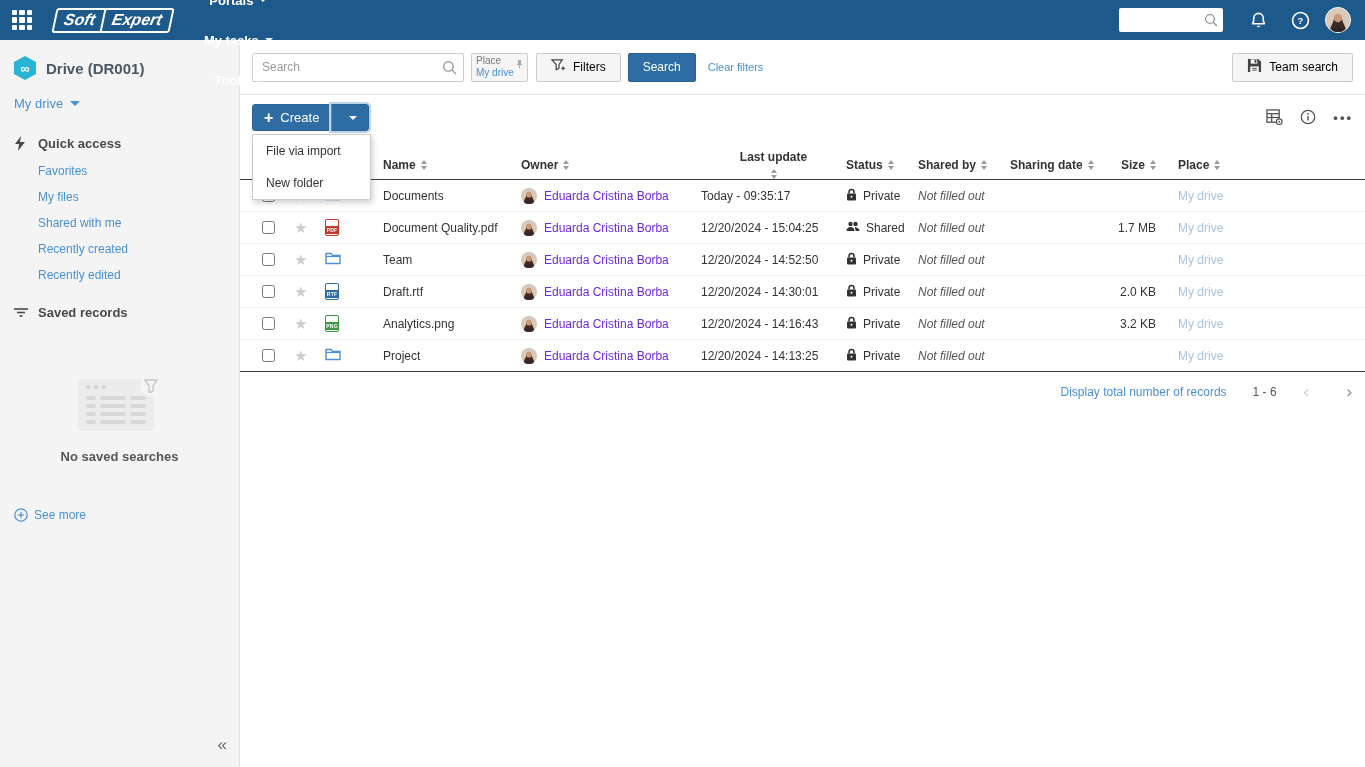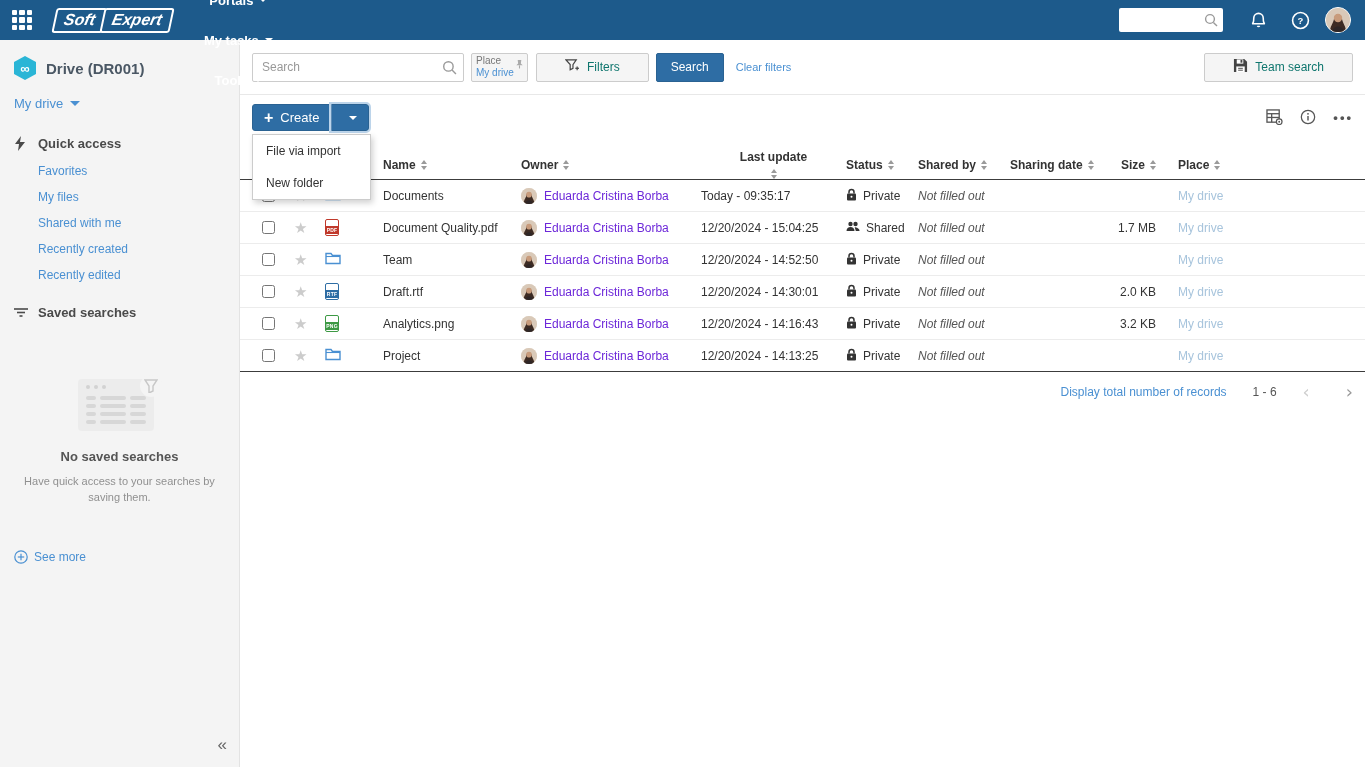--- a/index.html
+++ b/index.html
@@ -49,21 +49,21 @@
   .main { position:fixed; top:40px; left:240px; width:1125px; height:727px; background:#fff; }
   .toolbar { height:55px; display:flex; align-items:center; padding:0 12px; border-bottom:1px solid #e8e8e8; }
   .search-wrap { position:relative; }
   .search-wrap input { width:212px; height:29px; border:1px solid #ccc; border-radius:2px; padding:0 28px 0 9px; font-size:12px; color:#333; outline:none; }
   .search-wrap input::placeholder { color:#999; }
   .search-wrap .mag { position:absolute; right:7px; top:7px; }
   .place-btn { margin-left:7px; width:57px; height:29px; background:#f5f5f5; border:1px solid #ccc; border-radius:2px; padding:1px 4px; cursor:pointer; position:relative; text-align:left; }
   .place-btn .p1 { font-size:10px; color:#777; line-height:12px; }
   .place-btn .p2 { font-size:10px; color:#4a90d2; line-height:12px; }
   .place-btn .pin { position:absolute; right:3px; top:3px; }
-  .btn { height:29px; border:1px solid #ccc; background:#f5f5f5; border-radius:2px; font-size:12px; color:#0f766e; display:flex; align-items:center; gap:7px; padding:0 28px; cursor:pointer; font-family:inherit; }
+  .btn { height:29px; border:1px solid #ccc; background:#f5f5f5; border-radius:2px; font-size:12px; color:#000000; display:flex; align-items:center; gap:7px; padding:0 14px; cursor:pointer; font-family:inherit; }
   .filters-btn { margin-left:8px; }
   .primary { background:#2e6da4; border-color:#2a6292; color:#fff; }
   .search-btn { margin-left:7px; padding:0 14px; }
   .clear-link { margin-left:12px; font-size:11px; color:#4a90d2; cursor:pointer; text-decoration:none; }
   .save-btn { margin-left:auto; }
 
   .actions-row { display:flex; align-items:flex-start; padding:9px 12px 0; height:40px; }
   .create-group { display:flex; }
   .create-main { height:27px; background:#2e6da4; border:1px solid #2a6292; border-radius:3px 0 0 3px; color:#fff; font-size:13px; display:flex; align-items:center; gap:7px; padding:0 11px; cursor:pointer; }
   .create-toggle { height:27px; width:38px; background:#2e6da4; border:1px solid #2a6292; border-left:1px solid #5e8cb5; border-radius:0 3px 3px 0; display:flex; align-items:center; justify-content:center; cursor:pointer; outline:2px solid #bcd4ea; }
@@ -204,21 +204,21 @@
   <a class="side-link">Recently created</a>
   <a class="side-link">Recently edited</a>
   <div class="side-row bold" style="margin-top:10px;">
     <span class="s-ico">
       <svg width="14" height="11" viewBox="0 0 14 11" stroke="#4a4a4a" stroke-width="1.6">
           <line x1="0" y1="2" x2="14" y2="2"></line>
           <line x1="3" y1="5.5" x2="11" y2="5.5"></line>
           <line x1="5.5" y1="9" x2="8.5" y2="9"></line>
         </svg>
     </span>
-    <span>Saved searches</span>
+    <span>Saved records</span>
   </div>
   <div class="empty-box">
     <div class="illus">
       <div class="sheet"></div>
       <div class="dotrow">
           <i></i>
           <i></i>
           <i></i>
         </div>
       <div class="line" style="left:8px;top:21px;width:10px;"></div>
@@ -233,21 +233,20 @@
       <div class="line" style="left:8px;top:45px;width:10px;"></div>
         <div class="line" style="left:22px;top:45px;width:26px;"></div>
         <div class="line" style="left:52px;top:45px;width:16px;"></div>
       <div class="funnel">
         <svg width="14" height="14" viewBox="0 0 14 14">
             <path d="M1 1h12L9 7v5l-4 2V7z" fill="none" stroke="#c7c7c7" stroke-width="1.4"></path>
           </svg>
       </div>
     </div>
     <div class="empty-title">No saved searches</div>
-    <div class="empty-text">Have quick access to your searches by saving them.</div>
   </div>
   <div class="see-more">
     <svg width="14" height="14" viewBox="0 0 14 14">
         <circle cx="7" cy="7" r="6.2" fill="none" stroke="#4a90d2" stroke-width="1.2"></circle>
         <line x1="7" y1="3.8" x2="7" y2="10.2" stroke="#4a90d2" stroke-width="1.2"></line>
         <line x1="3.8" y1="7" x2="10.2" y2="7" stroke="#4a90d2" stroke-width="1.2"></line>
       </svg>
     <span>See more</span>
   </div>
   <div class="collapse">«</div>

